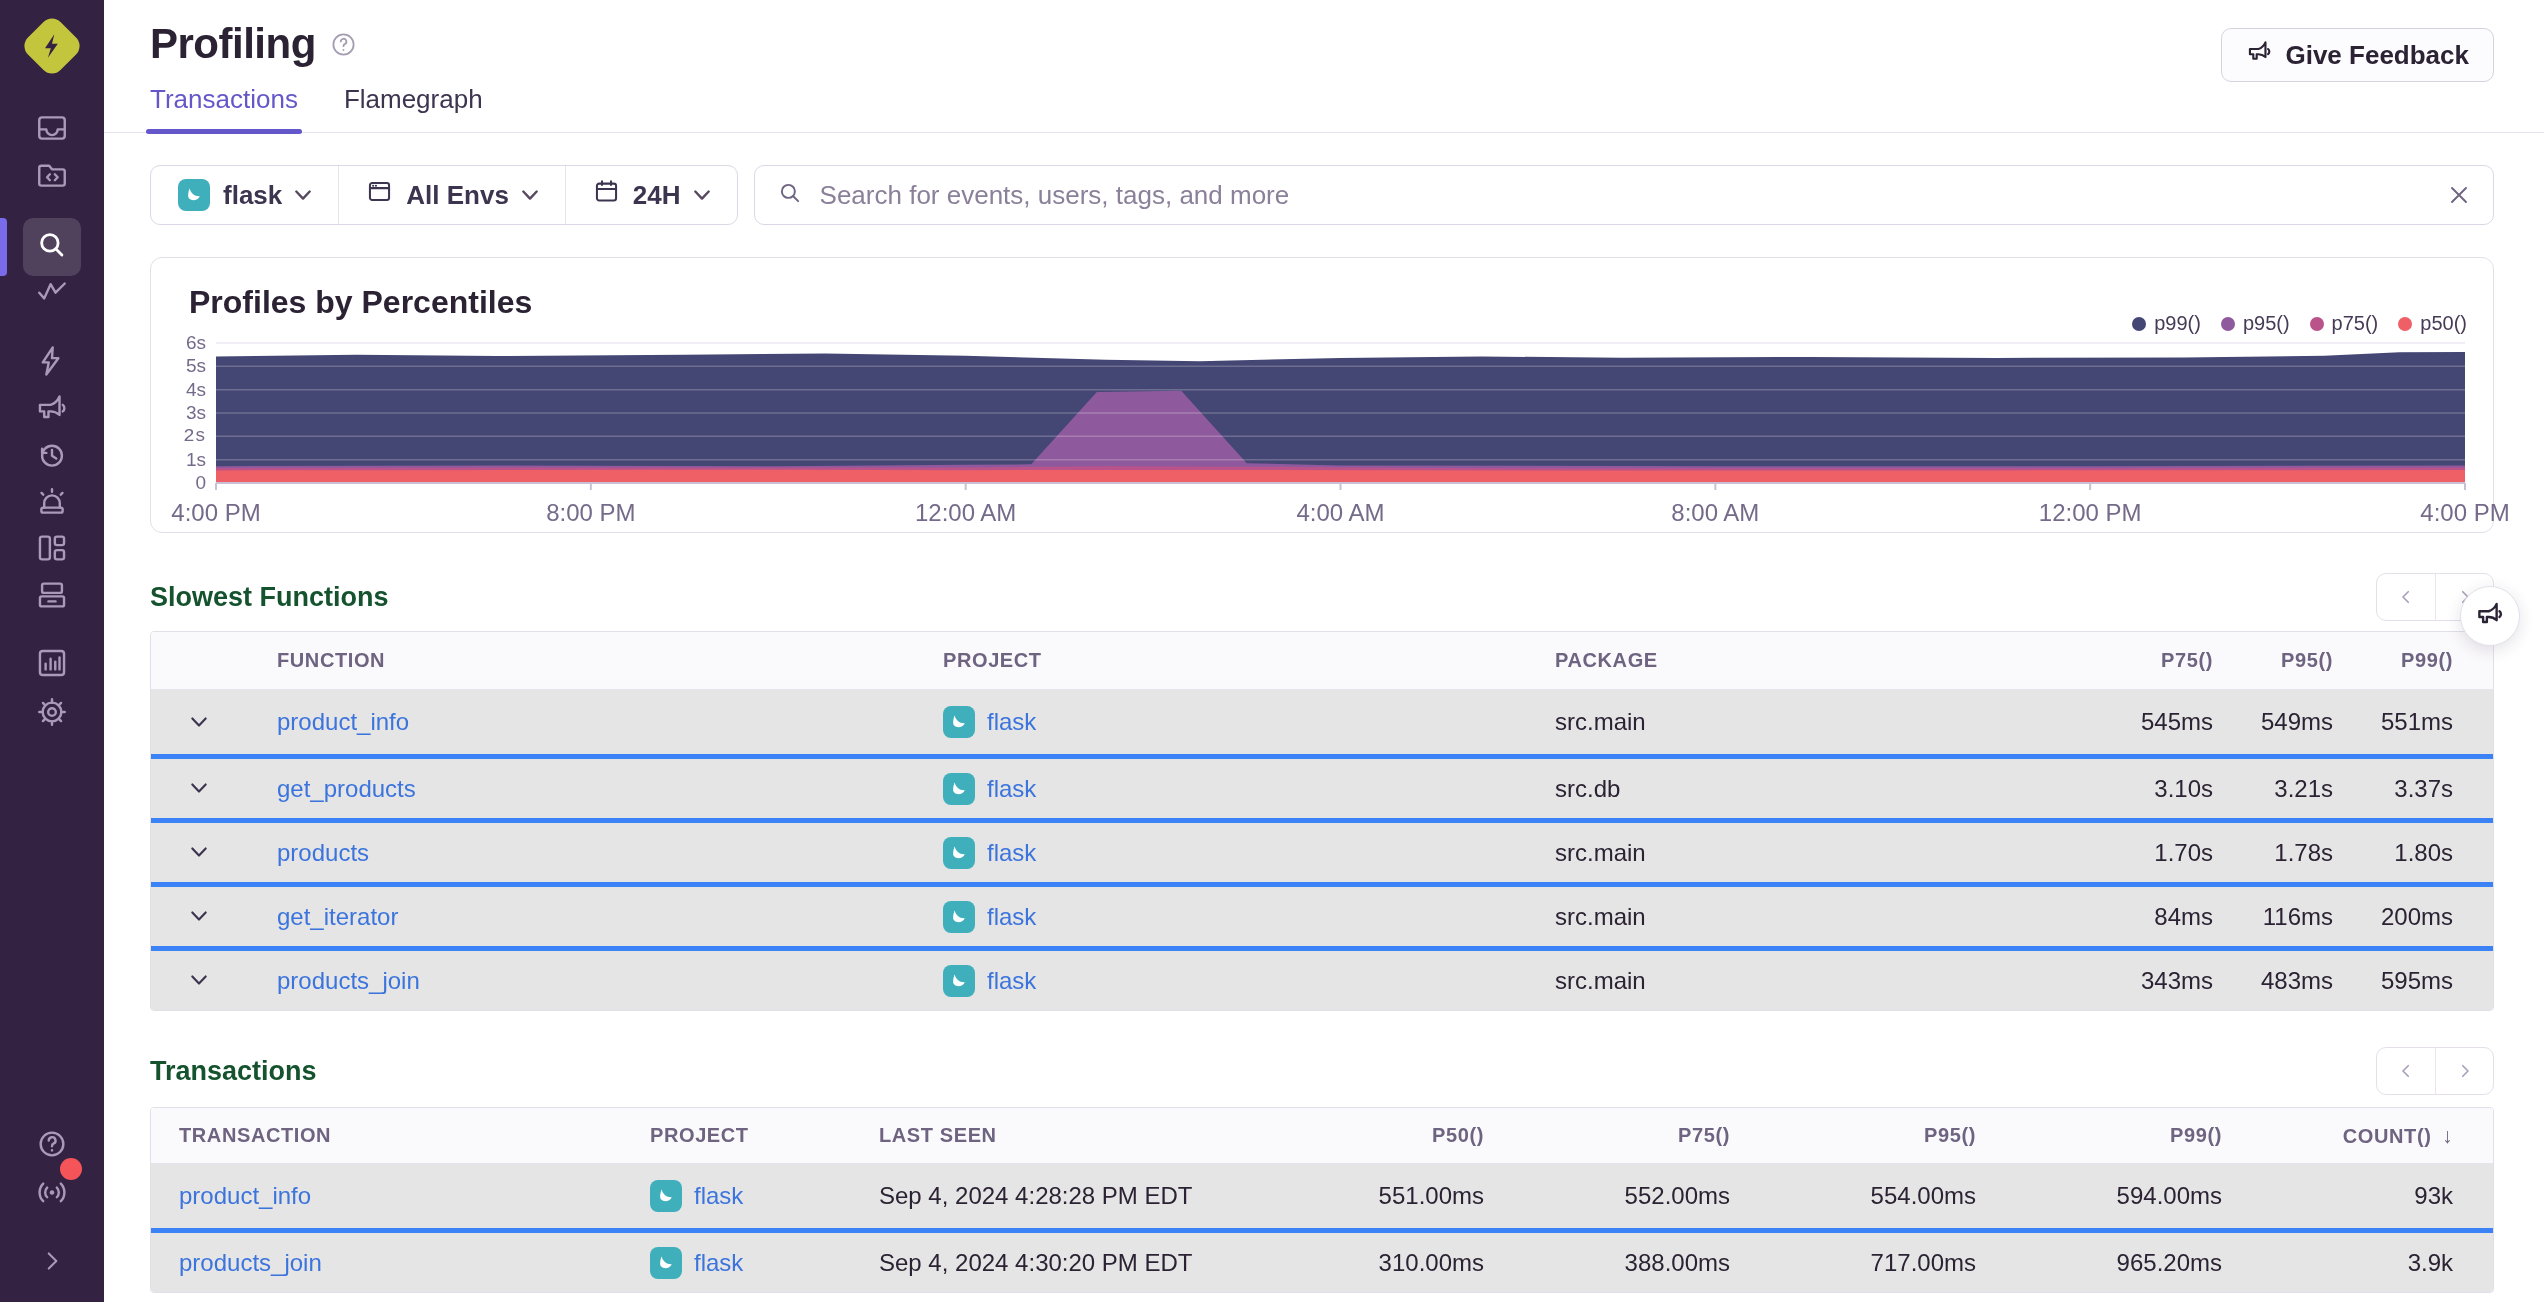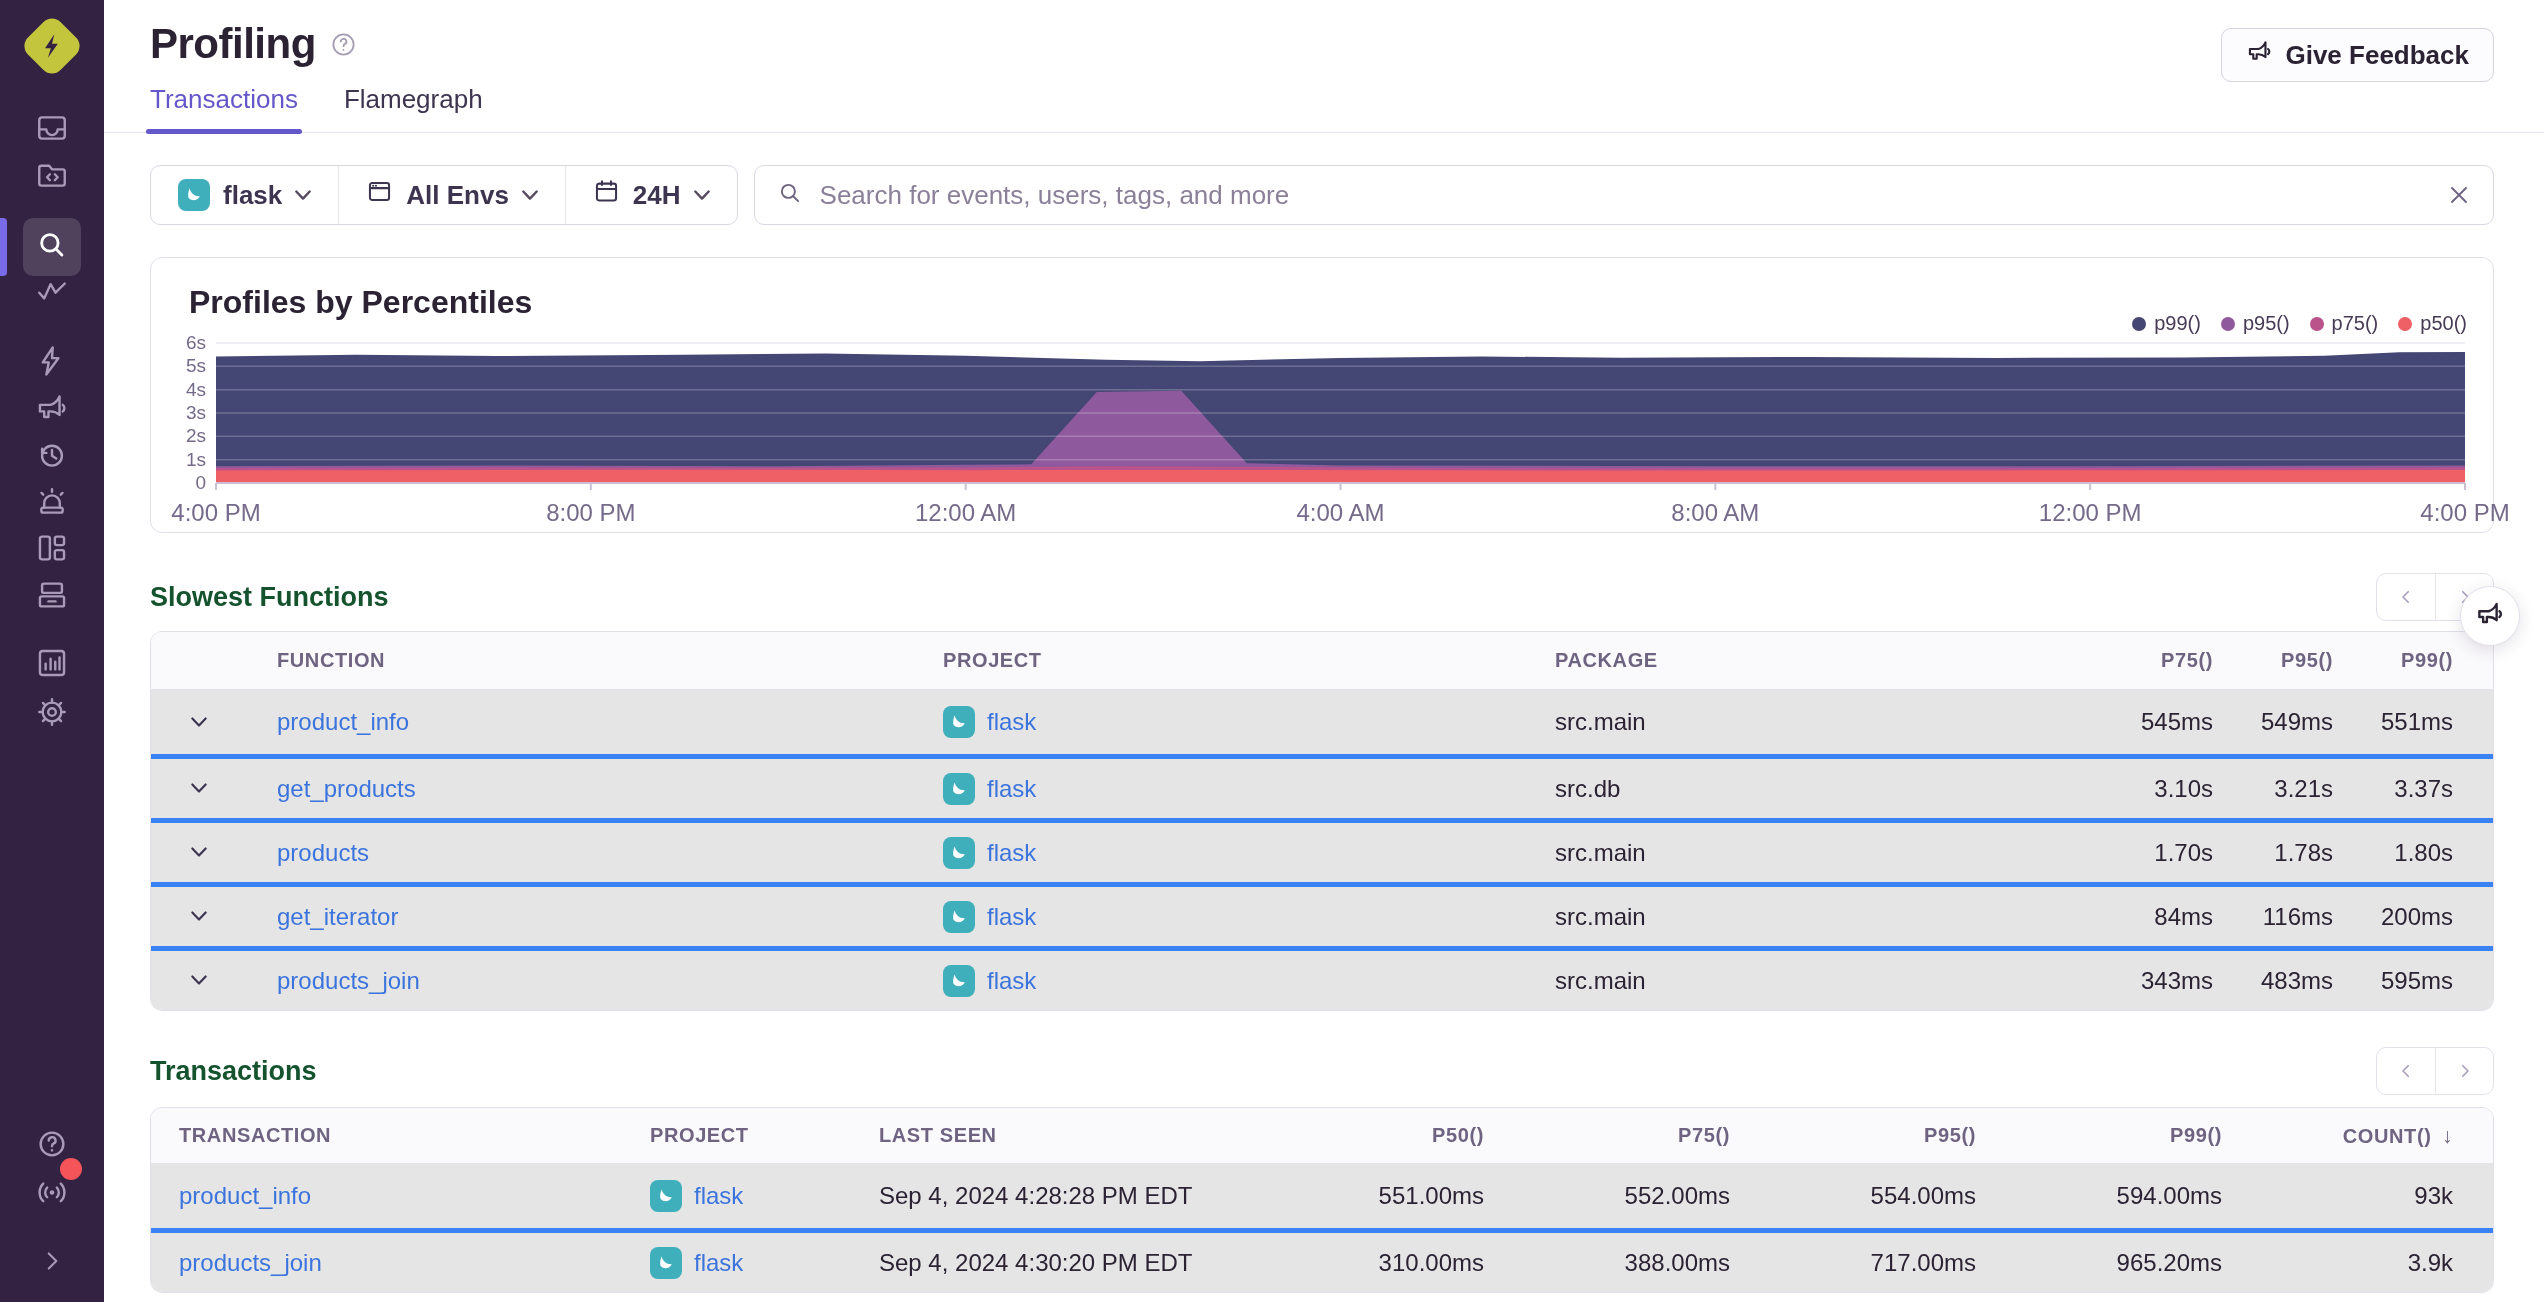--- a/index.html
+++ b/index.html
@@ -51,21 +51,21 @@
   .ylabels { position:absolute; left:-54px; top:0; width:44px; height:140px; }
   .ylabels span { position:absolute; right:0; font-size:19px; color:#756a8a; line-height:22px; }
   .xlabels { position:absolute; left:0; right:0; top:156px; height:26px; }
   .xlabels span { position:absolute; transform:translateX(-50%); font-size:24px; color:#756a8a; white-space:nowrap; }
   
   .section-head { display:flex; align-items:center; margin-top:40px; height:48px; }
   h2 { margin:0; font-size:27px; font-weight:600; color:#14532d; }
   .pager { margin-left:auto; display:flex; border:1.5px solid #e4dfea; border-radius:10px; overflow:hidden; background:#fff; }
   .pager button { width:58px; height:46px; display:flex; align-items:center; justify-content:center; border:none; background:none; cursor:pointer; color:#a89dbb; padding:0; }
   .pager button + button { border-left:1px solid #e9e4ee; }
-  .card { margin-top:10px; border:1.5px solid #e3dfe9; border-radius:12px; overflow:hidden; background:#fff; }
+  .card { margin-top:10px; border:1.5px solid #e3dfe9; border-radius:4px; overflow:hidden; background:#fff; }
   .grid { display:grid; align-items:center; }
   .sf-grid { grid-template-columns:96px 680px 628px 1fr 120px 120px 120px; padding-right:40px; }
   .sf-grid > *:nth-child(2) { padding-left:30px; }
   .sf-grid > *:nth-child(3) { padding-left:16px; }
   .tx-grid { grid-template-columns:499px 229px 1fr 246px 246px 246px 246px 231px; padding-right:40px; }
   .tx-grid > *:nth-child(1) { padding-left:28px; }
   .thead { height:58px; background:#faf9fb; border-bottom:1px solid #e7e3ec; }
   .th { font-size:20px; font-weight:600; color:#6e6380; letter-spacing:.6px; white-space:nowrap; }
   .row { height:64px; font-size:24px; color:#2b2233; background:#e5e5e5; }
   .row + .row { border-top:5px solid #3b82f6; }
@@ -289,21 +289,21 @@
           <i style="background: rgb(238, 96, 102);"></i>
           <span>p50()</span>
         </span>
       </div>
     <div class="plot">
       <div class="ylabels" id="ylabels">
           <span style="top: -11px;">6s</span>
           <span style="top: 12.3333px;">5s</span>
           <span style="top: 35.6667px;">4s</span>
           <span style="top: 59px;">3s</span>
-          <span style="top: 82.3333px;">2s</span>
+          <span style="top: 82.3333px; font-family: Liberation Mono, monospace;">2s</span>
           <span style="top: 105.667px;">1s</span>
           <span style="top: 129px;">0</span>
         </div>
       <svg id="chart-svg" viewBox="0 0 2251 148" preserveAspectRatio="none">
           <line x1="0" y1="116.66666666666667" x2="2251" y2="116.66666666666667" stroke="#edeaf2" stroke-width="1.5"></line>
           <line x1="0" y1="93.33333333333334" x2="2251" y2="93.33333333333334" stroke="#edeaf2" stroke-width="1.5"></line>
           <line x1="0" y1="70" x2="2251" y2="70" stroke="#edeaf2" stroke-width="1.5"></line>
           <line x1="0" y1="46.66666666666667" x2="2251" y2="46.66666666666667" stroke="#edeaf2" stroke-width="1.5"></line>
           <line x1="0" y1="23.33333333333333" x2="2251" y2="23.33333333333333" stroke="#edeaf2" stroke-width="1.5"></line>
           <line x1="0" y1="0" x2="2251" y2="0" stroke="#edeaf2" stroke-width="1.5"></line>

